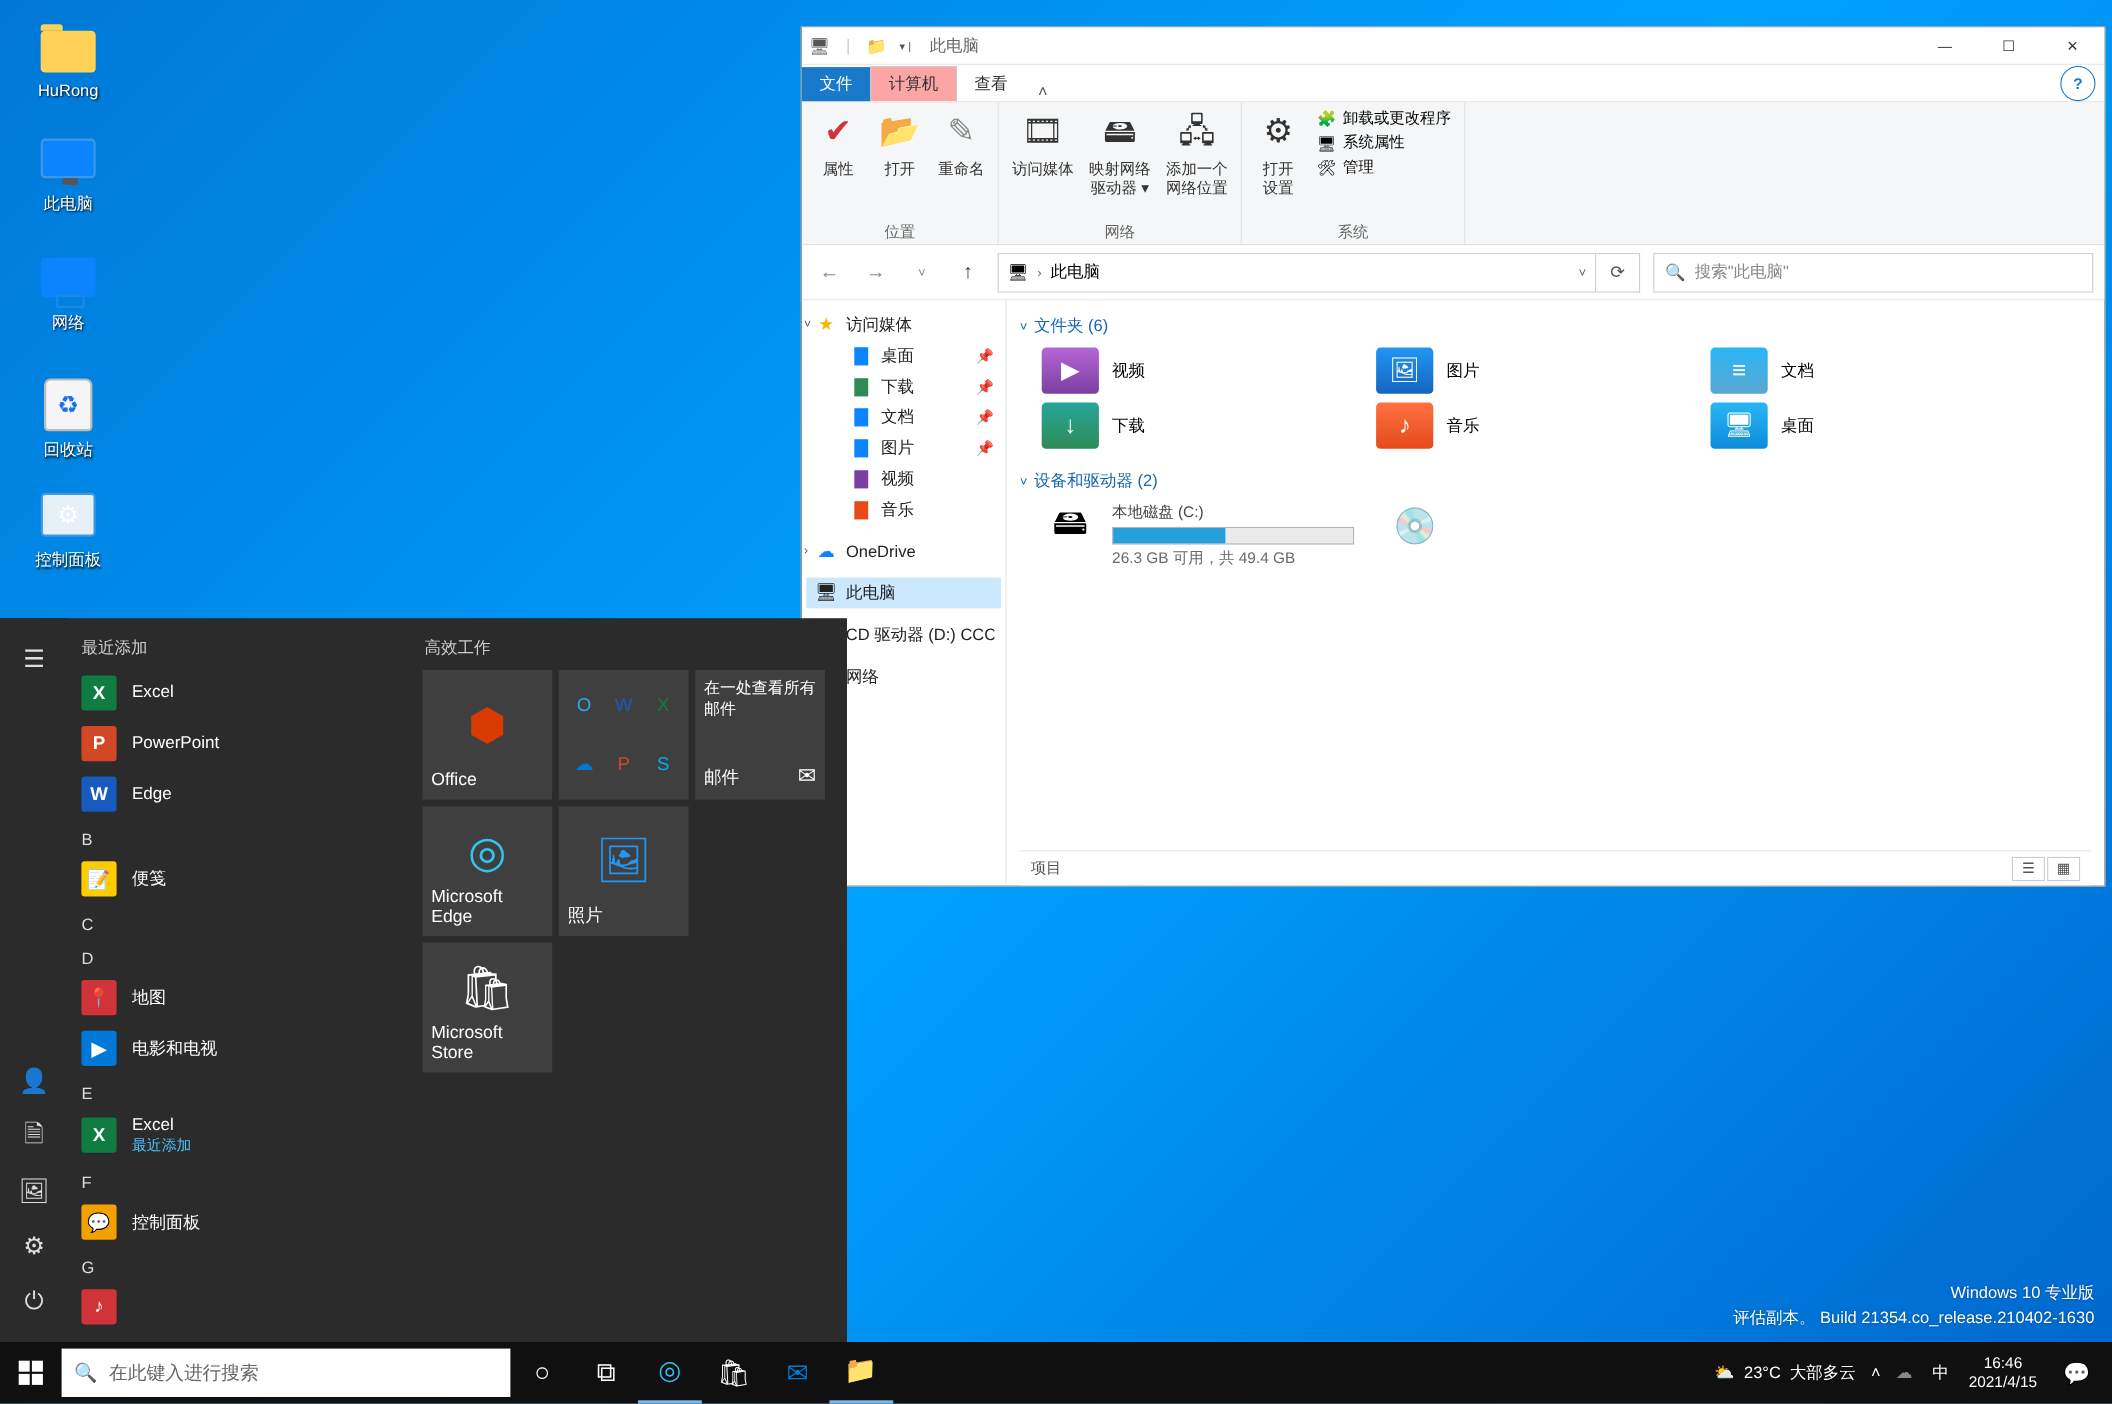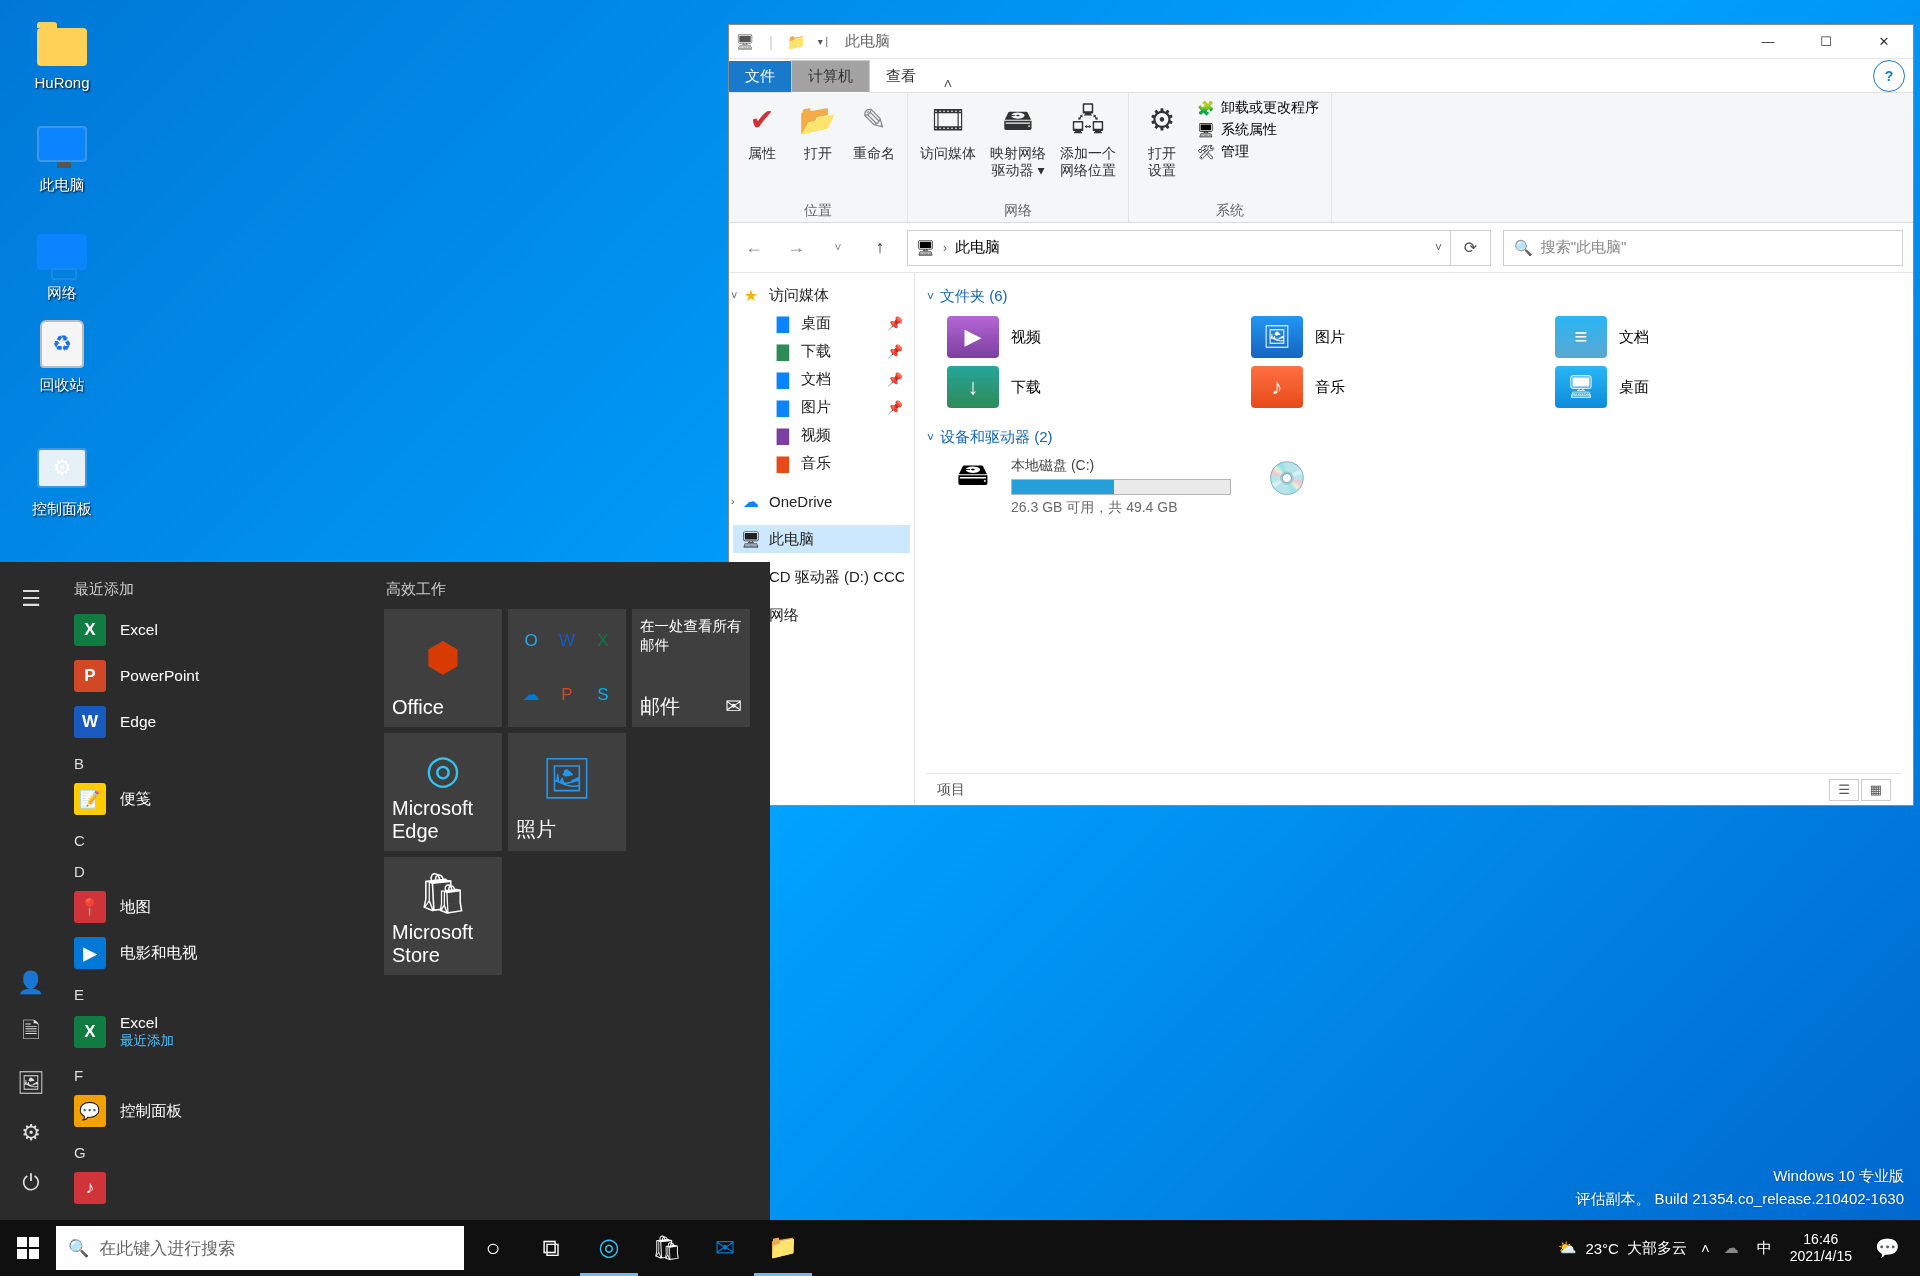--- a/index.html
+++ b/index.html
@@ -25,21 +25,21 @@
 .titlebar { height:34px; background:#fff; display:flex; align-items:center; border-bottom:1px solid #e5e5e5; font-size:15px;}
 .titlebar .qat { display:flex; align-items:center; padding:0 6px; gap:6px;}
 .titlebar .qat-ico { width:20px; height:20px; display:flex; align-items:center; justify-content:center; color:#555;}
 .titlebar .title { color:#666; margin-left:6px; }
 .titlebar .win-controls { margin-left:auto; display:flex; }
 .titlebar .win-btn { width:58px; height:34px; display:flex; align-items:center; justify-content:center; font-size:13px; color:#333;}
 
 .ribbon-tabs { height:34px; display:flex; align-items:flex-end; background:#fff; border-bottom:1px solid #e1e1e1; font-size:15px;}
 .ribbon-tabs .tab { padding:6px 16px; color:#333; }
 .ribbon-tabs .tab.file { background:#1979ca; color:#fff; }
-.ribbon-tabs .tab.active { border:1px solid #cacaca; border-bottom-color:#fff; position:relative; top:1px; background:#a3a3a3;}
+.ribbon-tabs .tab.active { border:1px solid #cacaca; border-bottom-color:#fff; position:relative; top:1px; background:#fca5a5;}
 .ribbon-tabs .help { margin-left:auto; width:32px; height:32px; display:flex; align-items:center; justify-content:center; color:#1979ca; font-weight:bold; border:1px solid #1979ca; border-radius:50%; font-size:14px; margin-right:8px;}
 .ribbon-tabs .chevron { width:32px; display:flex; align-items:center; justify-content:center; color:#555; margin-right:4px;}
 
 .ribbon { height:130px; background:#f5f6f7; display:flex; border-bottom:1px solid #dadada; }
 .ribbon-group { border-right:1px solid #e3e3e3; padding:6px 12px 2px; display:flex; flex-direction:column; align-items:center; gap:2px; }
 .ribbon-group .items { display:flex; gap:14px; flex:1; align-items:flex-start; }
 .ribbon-item { display:flex; flex-direction:column; align-items:center; gap:4px; font-size:14px; color:#333; text-align:center; line-height:1.2; }
 .ribbon-item .rico { width:42px; height:42px; display:flex; align-items:center; justify-content:center; font-size:30px;}
 .ribbon-group-label { color:#666; font-size:14px; padding-top:2px;}
 .ribbon-small-list { display:flex; flex-direction:column; gap:4px; font-size:14px; }
@@ -99,21 +99,21 @@
 .applist .app-row .aicon { width:32px; height:32px; display:flex; align-items:center; justify-content:center; border-radius:3px; font-size:17px; font-weight:bold;}
 .aicon.excel{background:#107c41;} .aicon.ppt{background:#d24726;} .aicon.word{background:#185abd;} .aicon.sticky{background:#ffcc00;color:#333;} .aicon.cortana{border:3px solid #5bc0de;border-radius:50%;background:transparent;} .aicon.maps{background:#d13438;} .aicon.movies{background:#0078d7;} .aicon.feedback{background:#f2a100;} .aicon.groove{background:#d13438;}
 .applist .sub { color:#4cc2ff; font-size:13.5px;}
 
 .tiles { flex:1; padding:14px 12px; overflow:hidden;}
 .tiles .group-label { color:#ccc; font-size:15px; padding:4px 2px 10px;}
 .tiles .tile-row { display:flex; gap:6px; margin-bottom:6px;}
 .tile { background:#3f3f3f; display:flex; flex-direction:column; padding:8px; color:#fff;}
 .tile.med { width:118px; height:118px;}
 .tile .ticon-big { flex:1; display:flex; align-items:center; justify-content:center; font-size:40px;}
-.tile .tlabel { font-size:20px;}
+.tile .tlabel { font-size:16px;}
 .tile.icons-grid .ticon-big { display:grid; grid-template-columns:repeat(3,1fr); gap:6px; font-size:17px;}
 .tile.icons-grid .ticon-big span{display:flex;align-items:center;justify-content:center;}
 .tile.mail-preview { font-size:14.5px; line-height:1.3;}
 .tile.mail-preview .mail-icon { margin-top:auto; align-self:flex-end; font-size:20px;}
 
 
 .watermark { position:absolute; right:16px; bottom:66px; color:#fff; font-size:15px; text-align:right; line-height:1.5; text-shadow:0 0 2px rgba(0,0,0,.4);}
 
 
 .taskbar { position:absolute; left:0; right:0; bottom:0; height:56px; background:#101010; display:flex; align-items:center; color:#fff;}
@@ -144,21 +144,21 @@
         <div class="ico-monitor"></div>
       </div>
     <div class="lbl">此电脑</div>
   </div>
   <div class="desktop-icon" style="left:12px;top:224px">
     <div class="ico">
         <div class="ico-network"></div>
       </div>
     <div class="lbl">网络</div>
   </div>
-  <div class="desktop-icon" style="left:12px;top:316px">
+  <div class="desktop-icon" style="left:12px;top:340px">
     <div class="ico">
         <div class="ico-recycle"></div>
       </div>
     <div class="lbl">回收站</div>
   </div>
   <div class="desktop-icon" style="left:12px;top:440px">
     <div class="ico">
         <div class="ico-cpanel">⚙</div>
       </div>
     <div class="lbl">控制面板</div>

